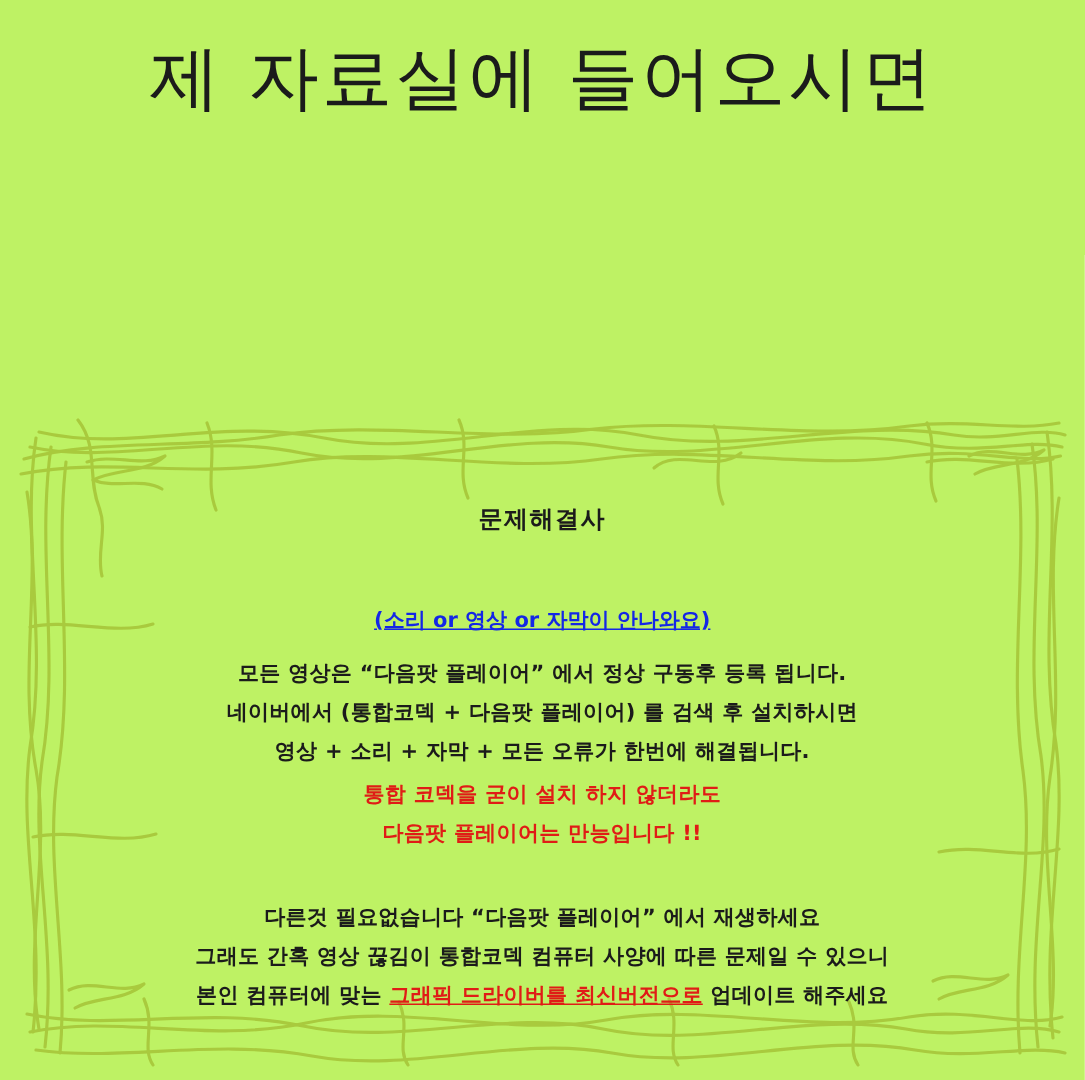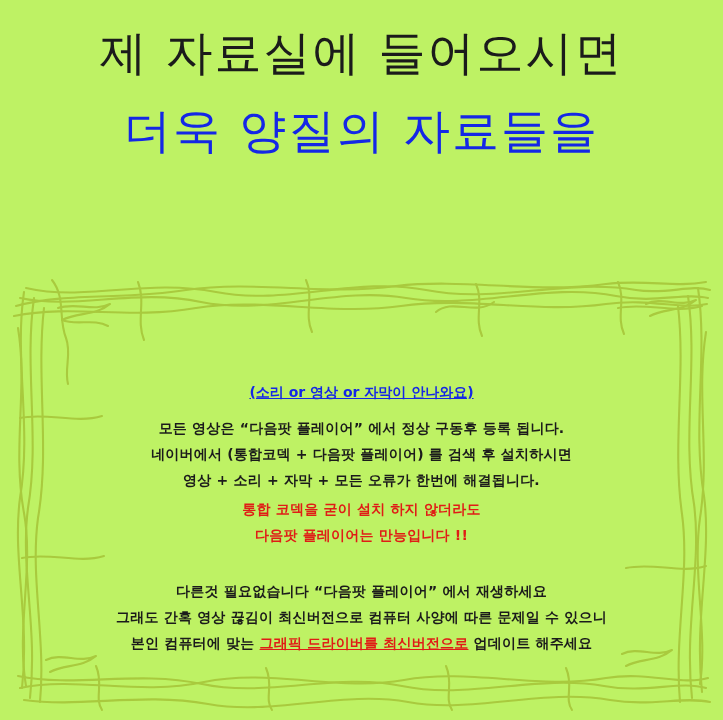--- a/index.html
+++ b/index.html
@@ -95,21 +95,20 @@
   .mix-normal { color: #1b1b1b; }
   .mix-red { color: #e01c16; text-decoration: underline; }
 </style>
 </head>
 <body>
 
 <div id="page">
 
   <div class="headline">
     <div class="headline-line hl-1">제 자료실에 들어오시면</div>
-    <div class="headline-line hl-2">더욱 양질의 자료들을</div>
   </div>
 
   <div class="frame-wrap">
     <svg class="frame-svg" viewBox="0 0 711 446" preserveAspectRatio="none">
       <g fill="none" stroke="#a8c83c" stroke-width="2.1" stroke-linecap="round" stroke-linejoin="round" opacity="0.95">
 
         <path d="M10,38 C60,24 120,32 180,22 C250,12 320,28 390,18 C460,10 530,26 600,16 C640,11 670,20 700,14"></path>
         <path d="M14,30 C70,42 130,20 195,34 C265,48 330,18 400,30 C470,42 540,14 610,28 C650,36 678,24 702,30"></path>
         <path d="M20,20 C80,34 140,10 210,24 C280,38 350,8 420,22 C490,36 560,10 630,22 C660,27 685,16 704,22"></path>
         <path d="M8,48 C70,36 120,52 190,40 C255,29 325,48 395,38 C465,28 530,46 600,36 C645,30 675,42 701,36"></path>
@@ -143,37 +142,38 @@
 
         <path d="M52,40 C70,34 88,44 104,36 C90,48 72,44 56,52 C70,58 88,50 102,58"></path>
         <path d="M640,36 C656,28 674,40 690,32 C676,44 658,40 644,48"></path>
         <path d="M40,392 C56,384 74,396 90,388 C76,400 58,396 44,404"></path>
         <path d="M616,386 C632,378 650,390 666,382 C652,394 634,390 620,398"></path>
         <path d="M430,44 C446,30 470,48 488,34"></path>
       </g>
     </svg>
 
     <div class="content">
+      <div class="ctitle">문제해결사</div>
 
       <div class="sub-head">(소리 or 영상 or 자막이 안나와요)</div>
 
       <div class="line">모든 영상은 “다음팟 플레이어” 에서 정상 구동후 등록 됩니다.</div>
       <div class="line">네이버에서 (통합코덱 + 다음팟 플레이어) 를 검색 후 설치하시면</div>
       <div class="line">영상 + 소리 + 자막 + 모든 오류가 한번에 해결됩니다.</div>
 
       <div class="gap-small"></div>
 
       <div class="line red">통합 코덱을 굳이 설치 하지 않더라도</div>
       <div class="line red">다음팟 플레이어는 만능입니다 !!</div>
 
       <div class="gap-block"></div>
 
 
       <div class="line">다른것 필요없습니다  “다음팟 플레이어” 에서 재생하세요</div>
-      <div class="line">그래도 간혹 영상 끊김이 최신버전으로 컴퓨터 사양에 따른 문제일 수 있으니</div>
+      <div class="line">그래도 간혹 영상 끊김이 통합코덱 컴퓨터 사양에 따른 문제일 수 있으니</div>
 
       <div class="line">
         <span class="mix-normal">본인 컴퓨터에 맞는 </span><span class="mix-red">그래픽 드라이버를 최신버전으로</span><span class="mix-normal"> 업데이트 해주세요</span>
       </div>
     </div>
   </div>
 
 </div>
 
 </body></html>

